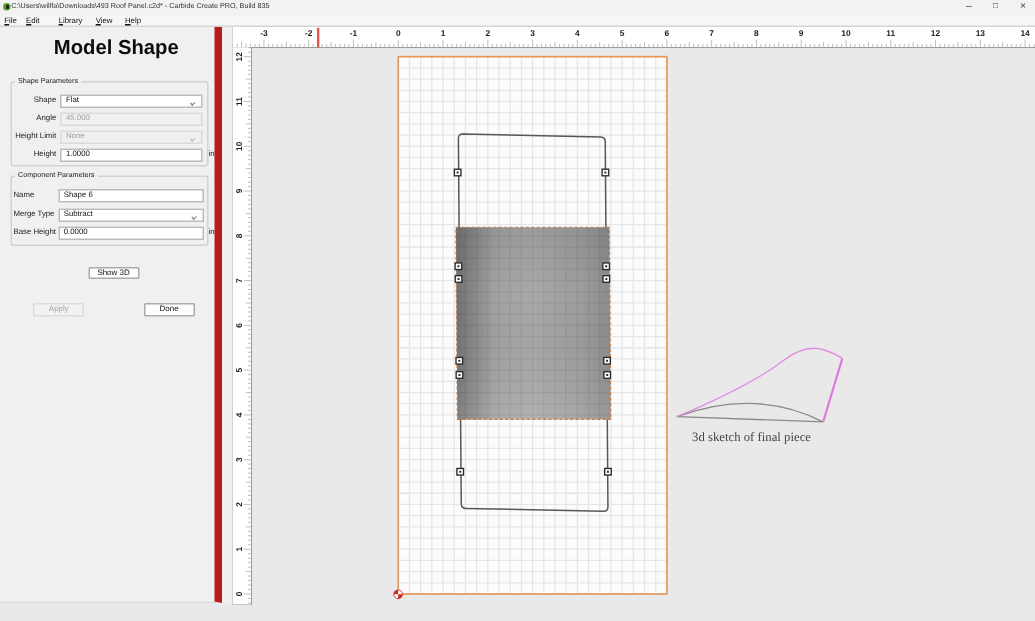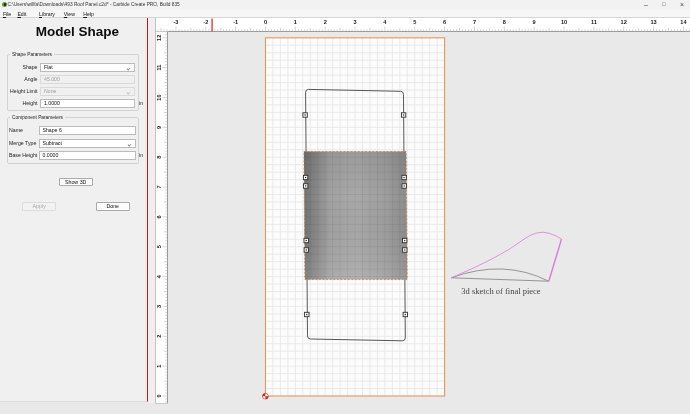--- a/index.html
+++ b/index.html
@@ -4,21 +4,21 @@
 html,body{width:690px;height:414px;overflow:hidden;}
 body{font-family:"Liberation Sans",sans-serif;background:#e9e9e9;position:relative;}
 .titlebar{position:absolute;left:0;top:0;width:690px;height:9.5px;background:#f2f2f2;font-size:4.8px;color:#333;}
 .titletxt{position:absolute;left:7.5px;top:2.2px;}
 .appicon{position:absolute;left:2px;top:1.8px;width:5.2px;height:5.2px;border-radius:50%;background:#57a12d;}
 .appicon:after{content:"";position:absolute;left:1.6px;top:1.3px;width:2.5px;height:2.7px;background:#222;border-radius:1px;}
 .winbtn{position:absolute;top:0;color:#444;font-size:7px;line-height:9px;}
 .menubar{position:absolute;left:0;top:9.5px;width:690px;height:8.5px;background:#f6f6f6;border-bottom:1px solid #d5d5d5;font-size:5.2px;color:#111;}
 .menubar span{position:absolute;top:1.2px;}
 .menubar u{text-decoration:underline;text-underline-offset:0.5px;}
-.panel{position:absolute;left:0;top:18px;width:148px;height:383.5px;background:#f0f0f0;border-right:1px solid #b91c1c;border-bottom:1px solid #dcdcdc;}
+.panel{position:absolute;left:0;top:18px;width:148px;height:383.5px;background:#f0f0f0;border-right:5px solid #b91c1c;border-bottom:1px solid #dcdcdc;}
 .gutter{position:absolute;left:148px;top:18px;width:7px;height:385px;background:#efefef;}
 .ptitle{position:absolute;left:0;top:6px;width:155px;text-align:center;font-size:13.5px;font-weight:bold;color:#0d0d0d;}
 fieldset{position:absolute;left:6.5px;width:132px;border:1px solid #d2d2d2;border-radius:2px;}
 fieldset legend{font-size:4.8px;color:#1a1a1a;margin-left:2.5px;padding:0 2px;}
 .lab{position:absolute;font-size:5.2px;color:#1a1a1a;line-height:9px;white-space:nowrap;}
 .rlab{position:absolute;left:0;width:37.5px;text-align:right;font-size:5.2px;color:#1a1a1a;line-height:9px;white-space:nowrap;}
 .inp{position:absolute;width:95px;height:9px;background:#fff;border:1px solid #bbbbbb;font-size:5.2px;line-height:7.5px;padding-left:3px;color:#111;}
 .inp.dis{background:#f0f0f0;border-color:#dadada;color:#9d9d9d;}
 .combo:after{content:"";position:absolute;right:3.5px;top:2.8px;width:2.4px;height:2.4px;border-left:0.7px solid #8a8a8a;border-bottom:0.7px solid #8a8a8a;transform:rotate(-45deg) scale(1,0.75);}
 .combo.dis:after{border-color:#bdbdbd;}

